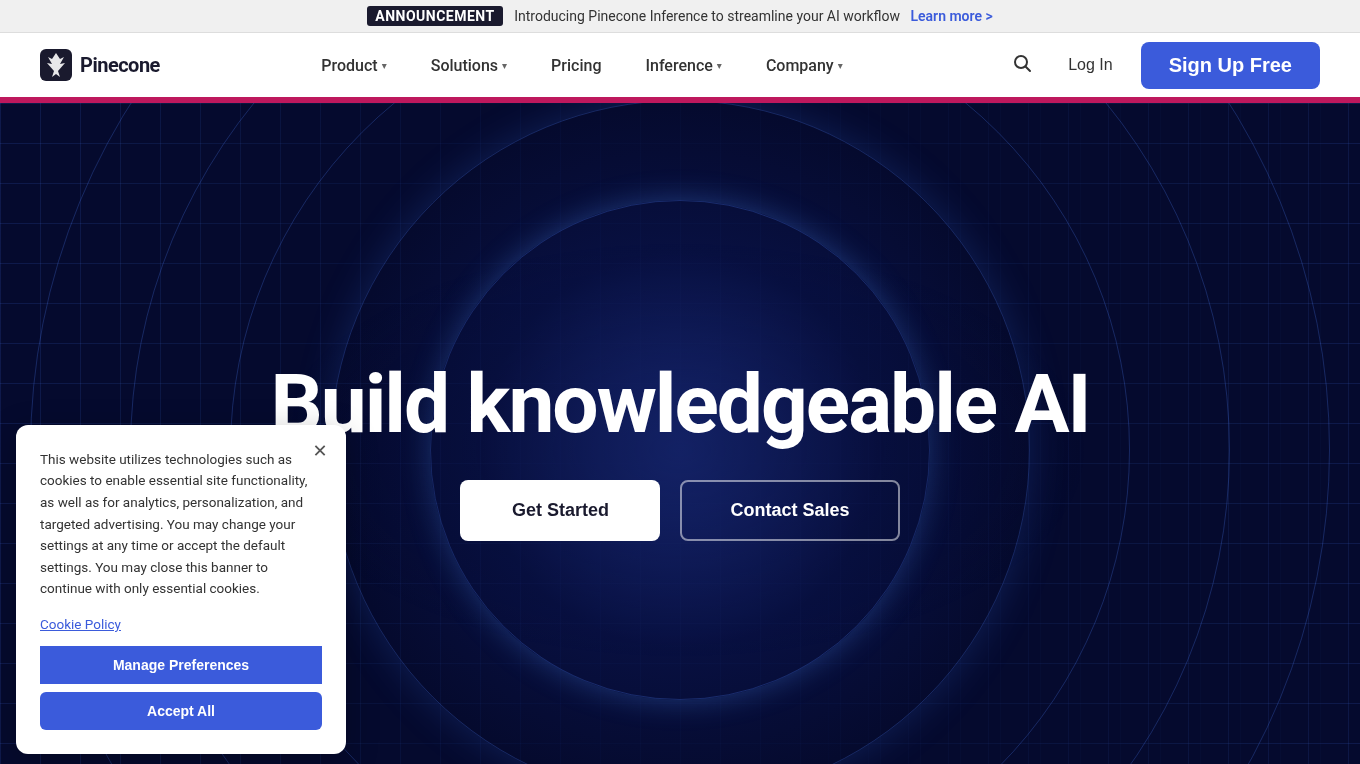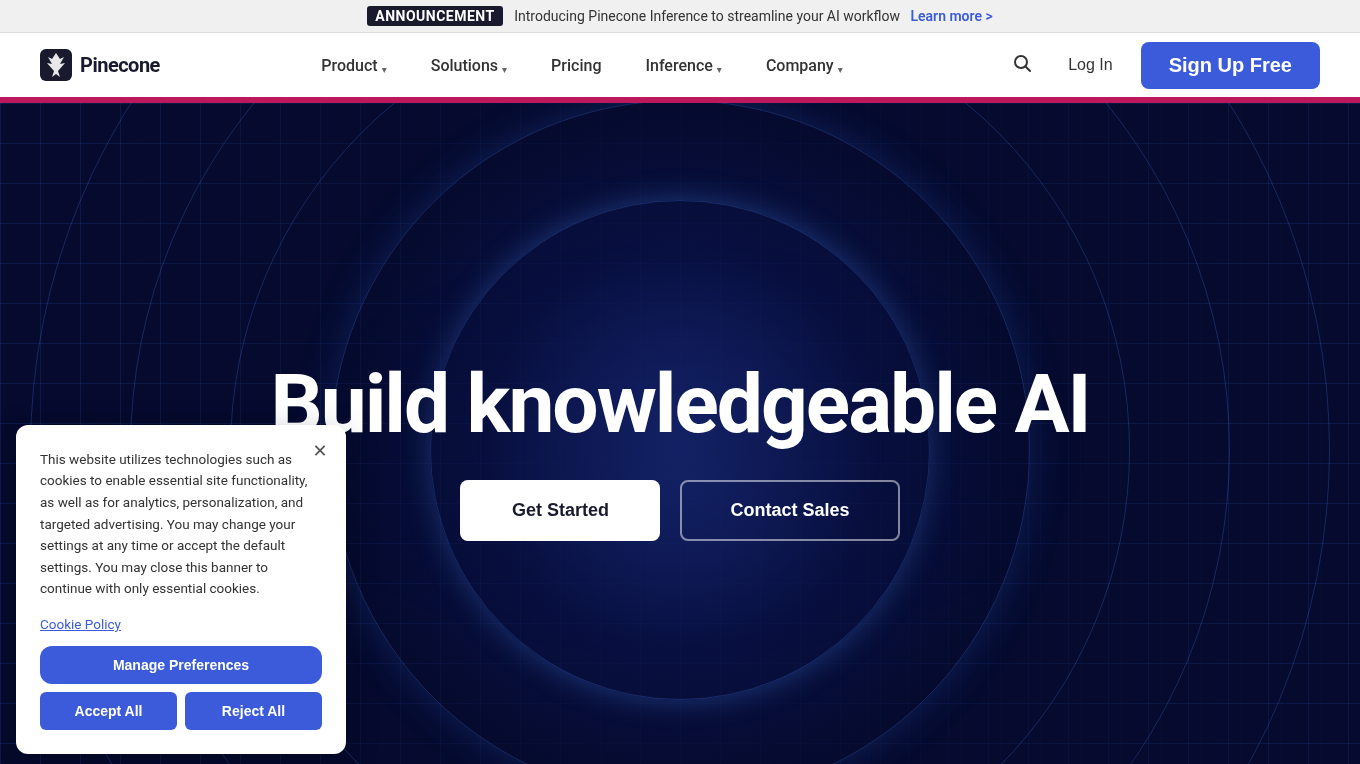--- a/index.html
+++ b/index.html
@@ -75,21 +75,21 @@
     }
     #nav-links li a {
       color: #333;
       text-decoration: none;
       font-size: 16px;
       font-weight: 500;
       padding: 8px 18px;
       border-radius: 6px;
       cursor: pointer;
       display: flex;
-      align-items: flex-end;
+      align-items: center;
       gap: 4px;
     }
     .nav-chevron { font-size: 10px; color: #666; }
 
     #nav-actions {
       display: flex;
       align-items: center;
       gap: 12px;
     }
     .search-btn {
@@ -290,21 +290,21 @@
       font-size: 13.5px;
       display: block;
       margin-bottom: 14px;
     }
     .cookie-btn-manage {
       display: block;
       width: 100%;
       background: #3b5bdb;
       color: #fff;
       border: none;
-      border-radius: 12px;
+      border-radius: 0;
       padding: 11px;
       font-size: 14px;
       font-weight: 600;
       cursor: pointer;
       margin-bottom: 8px;
     }
     .cookie-bottom-buttons {
       display: flex;
       gap: 8px;
     }
@@ -435,15 +435,14 @@
 
 <div id="cookie-modal">
   <button id="cookie-modal-close">
     <span>✕</span>
   </button>
   <p id="cookie-modal-text">This website utilizes technologies such as cookies to enable essential site functionality, as well as for analytics, personalization, and targeted advertising. You may change your settings at any time or accept the default settings. You may close this banner to continue with only essential cookies.</p>
   <a id="cookie-policy-link" href="#">Cookie Policy</a>
   <button class="cookie-btn-manage">Manage Preferences</button>
   <div class="cookie-bottom-buttons">
     <button class="cookie-btn-accept">Accept All</button>
-    <button class="cookie-btn-reject">Reject All</button>
   </div>
 </div>
 
 </body></html>

